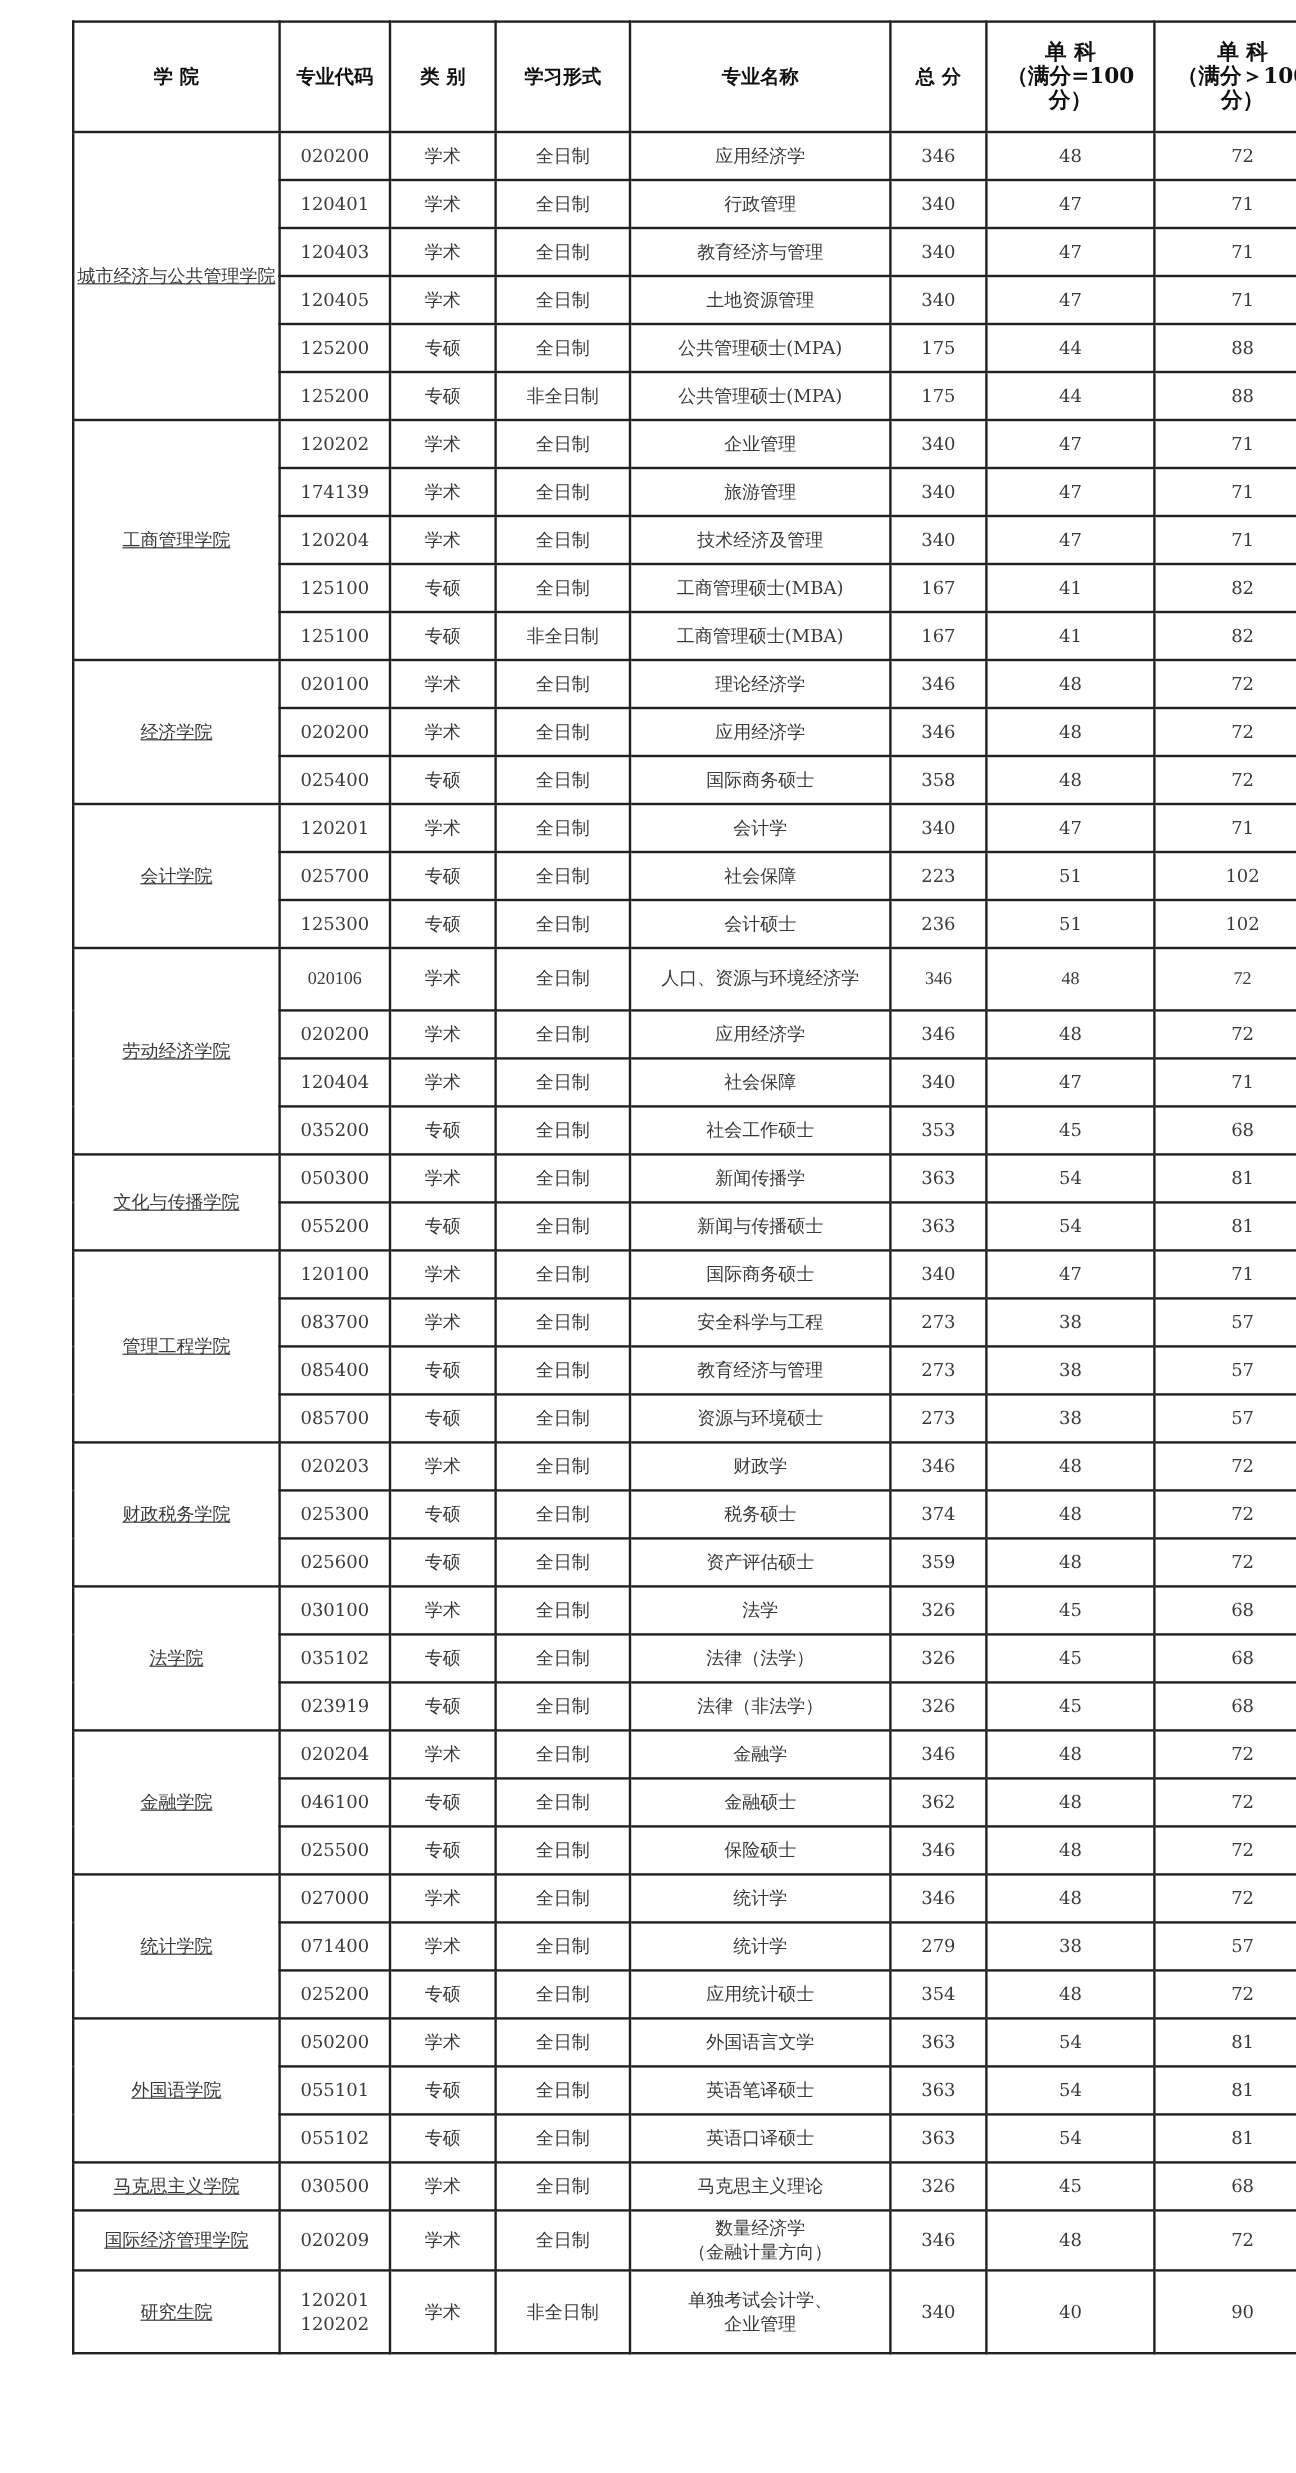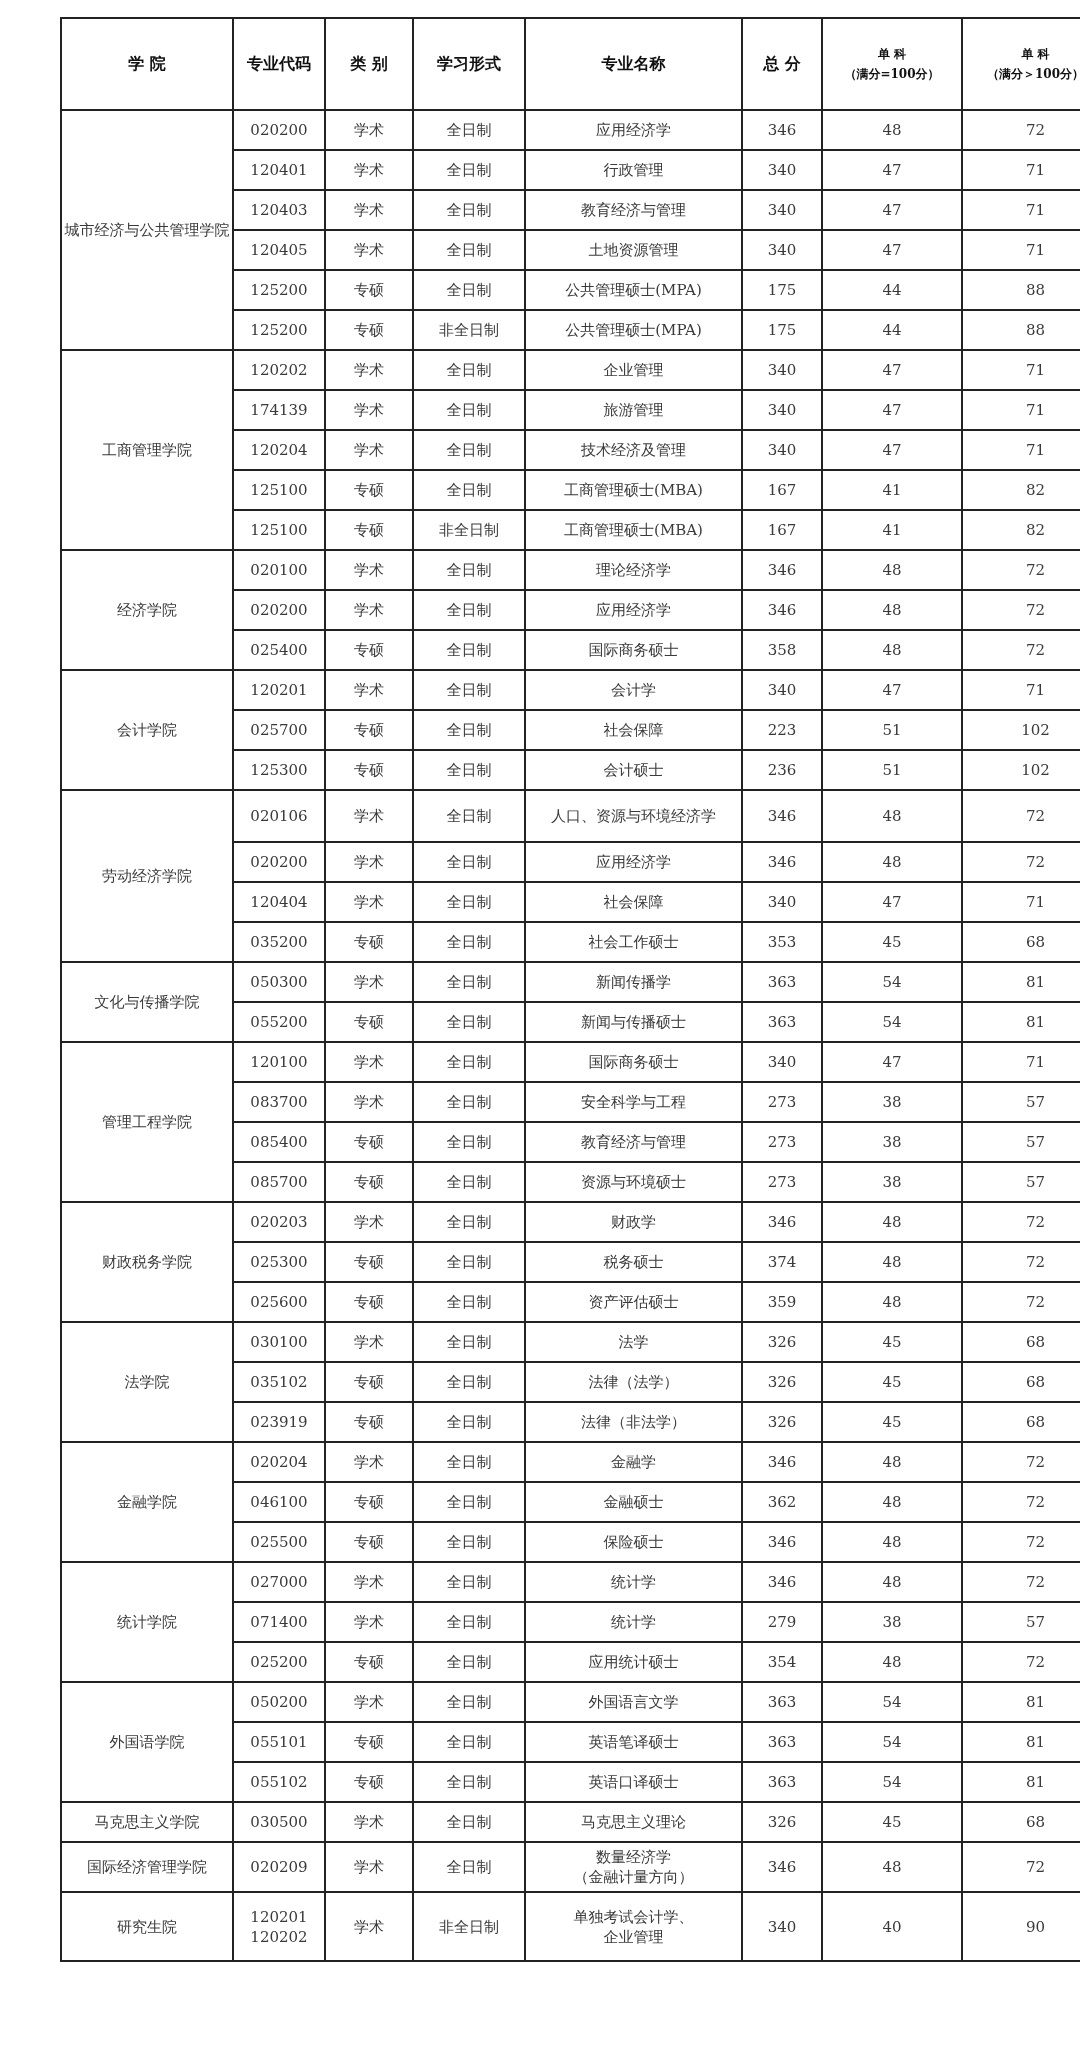--- a/index.html
+++ b/index.html
@@ -14,34 +14,34 @@
   }
   table.score-table th, table.score-table td {
     border: 2px solid #222;
     text-align: center; vertical-align: middle;
     padding: 0 2px;
     font-size: 15px; line-height: 20px;
     font-weight: normal;
   }
   table.score-table th { height: 90px; font-size: 16px; color: #111; font-weight: 600; }
   table.score-table td { height: 38px; color: #3a3a3a; }
-  td.tall-sm { height: 50px !important; }
+  td.tall-sm { height: 50px !important; font-family: Liberation Serif, serif; }
   td.tall-md { height: 48px !important; }
   td.tall-lg { height: 67px !important; }
-  .h-sub { display: block; font-size: 12px; }
+  .h-sub { display: block; font-size: 18px; }
   .multiline { white-space: pre-line; }
   col.c-college { width: 172px; }
   col.c-code { width: 92px; }
   col.c-type { width: 88px; }
   col.c-mode { width: 112px; }
   col.c-major { width: 217px; }
   col.c-total { width: 80px; }
   col.c-s100 { width: 140px; }
   col.c-sgt100 { width: 147px; }
-  td.college-cell { line-height: 22px; padding: 0 6px; }
+  td.college-cell { line-height: 22px; padding: 0 6px; text-decoration: underline; }
 </style>
 </head>
 <body>
 
 <table class="score-table">
   <colgroup>
     <col class="c-college">
       <col class="c-code">
       <col class="c-type">
       <col class="c-mode">

